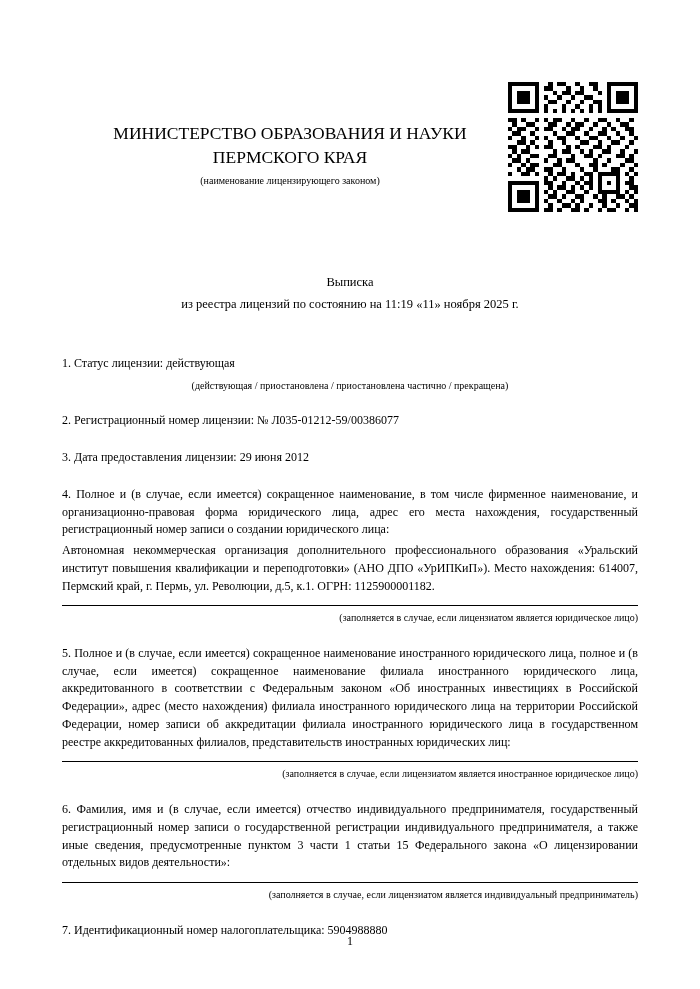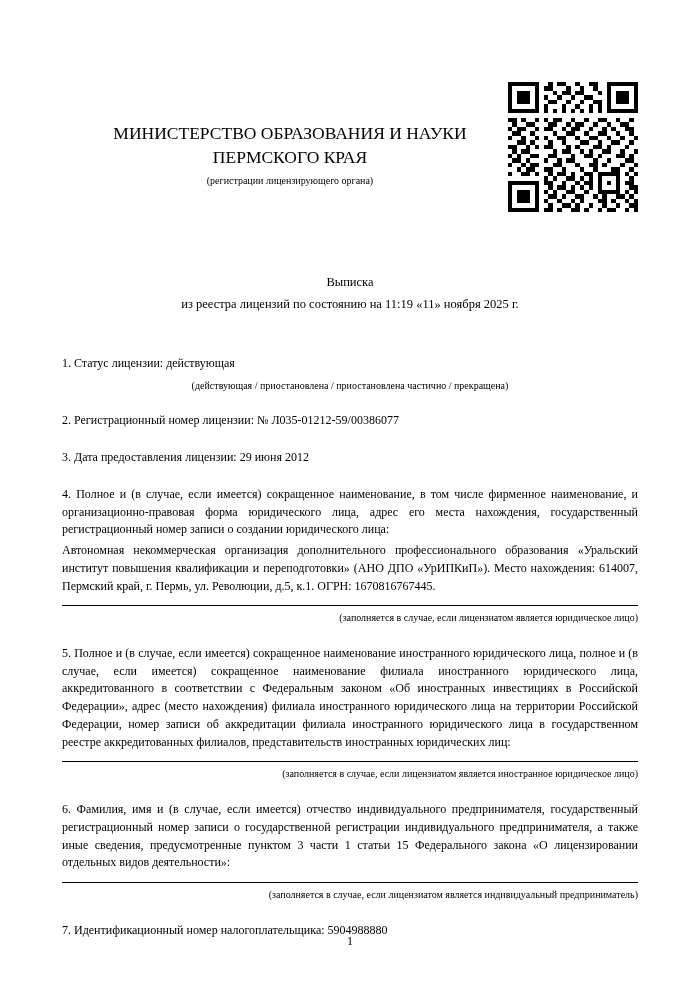--- a/index.html
+++ b/index.html
@@ -332,21 +332,21 @@
         <rect x="22" y="28" width="2" height="1"></rect>
       <rect x="26" y="28" width="1" height="1"></rect>
         <rect x="28" y="28" width="1" height="1"></rect>
     </g>
   </svg>
 
   <div class="org-title">
     <span>МИНИСТЕРСТВО ОБРАЗОВАНИЯ И НАУКИ</span>
     <span class="line2">ПЕРМСКОГО КРАЯ</span>
   </div>
-  <div class="caption">(регистрации лицензирующего органа)</div>
+  <div class="caption">(наименование лицензирующего законом)</div>
 
   <div class="doc-head">
     <span class="l1">Выписка</span>
     <span class="l2">из реестра лицензий по состоянию на 11:19 «11» ноября 2025 г.</span>
   </div>
 
   <div class="section first">
     <div>1. Статус лицензии: действующая</div>
     <div class="sub-note">(действующая / приостановлена / приостановлена частично / прекращена)</div>
   </div>
@@ -354,21 +354,21 @@
   <div class="section">
     <div>2. Регистрационный номер лицензии: № Л035-01212-59/00386077</div>
   </div>
 
   <div class="section">
     <div>3. Дата предоставления лицензии: 29 июня 2012</div>
   </div>
 
   <div class="section">
     <div>4. Полное и (в случае, если имеется) сокращенное наименование, в том числе фирменное наименование, и организационно-правовая форма юридического лица, адрес его места нахождения, государственный регистрационный номер записи о создании юридического лица:</div>
-    <div class="body-block">Автономная некоммерческая организация дополнительного профессионального образования «Уральский институт повышения квалификации и переподготовки» (АНО ДПО «УрИПКиП»). Место нахождения: 614007, Пермский край, г. Пермь, ул. Революции, д.5, к.1. ОГРН: 1670816767445.</div>
+    <div class="body-block">Автономная некоммерческая организация дополнительного профессионального образования «Уральский институт повышения квалификации и переподготовки» (АНО ДПО «УрИПКиП»). Место нахождения: 614007, Пермский край, г. Пермь, ул. Революции, д.5, к.1. ОГРН: 1125900001182.</div>
     <hr class="rule">
     <div class="note-under-rule">(заполняется в случае, если лицензиатом является юридическое лицо)</div>
   </div>
 
   <div class="section">
     <div>5. Полное и (в случае, если имеется) сокращенное наименование иностранного юридического лица, полное и (в случае, если имеется) сокращенное наименование филиала иностранного юридического лица, аккредитованного в соответствии с Федеральным законом «Об иностранных инвестициях в Российской Федерации», адрес (место нахождения) филиала иностранного юридического лица на территории Российской Федерации, номер записи об аккредитации филиала иностранного юридического лица в государственном реестре аккредитованных филиалов, представительств иностранных юридических лиц:</div>
     <hr class="rule">
     <div class="note-under-rule">(заполняется в случае, если лицензиатом является иностранное юридическое лицо)</div>
   </div>
 

